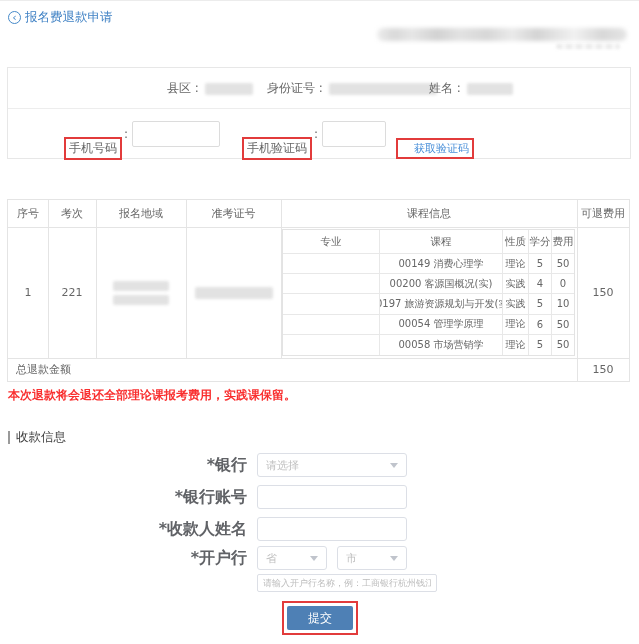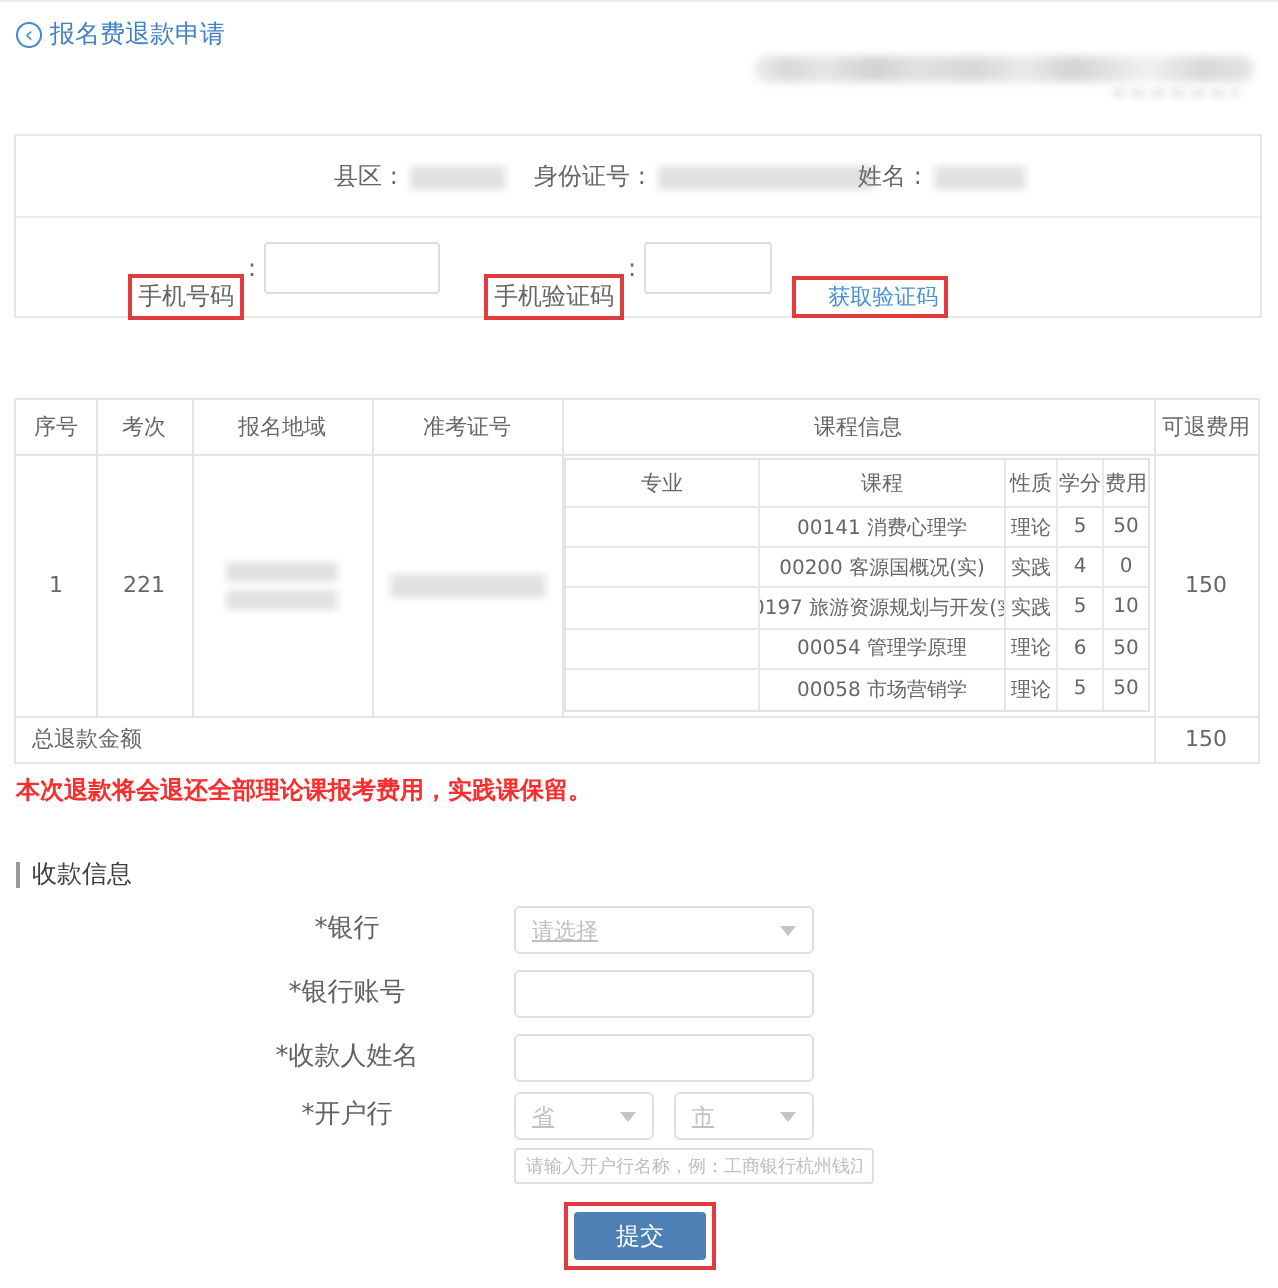--- a/index.html
+++ b/index.html
@@ -65,26 +65,26 @@
   .ct-cell.last-col { border-right:none; }
   .ct-cell.last-row { border-bottom:none; }
   .ct-head { font-size:10.5px; }
 
   
   .red-note { position:absolute; left:8px; font-weight:600; }
   .refund-note { top:386px; color:#f92f2f; font-size:12px; }
   .notice-note { top:430px; color:#ff4d4d; font-size:11.5px; }
 
   
-  .f-label { position:absolute; left:100px; width:147px; text-align:center;
-             font-size:13px; color:#606266; line-height:24px; }
+  .f-label { position:absolute; left:100px; width:147px; text-align:right;
+             font-size:16px; color:#606266; line-height:24px;font-weight:bold; }
   .fake-select { position:absolute; height:24px; border:1px solid #dcdfe6; border-radius:3px;
                  background:#fff; display:flex; align-items:center; padding:0 8px;
                  font-size:11px; color:#bfbfbf; cursor:pointer; }
-  .fake-select .grow { flex:1;text-decoration:underline; }
+  .fake-select .grow { flex:1; }
   .caret { width:0; height:0; border-left:4px solid transparent; border-right:4px solid transparent;
            border-top:5px solid #c0c4cc; }
   .form-input { position:absolute; border:1px solid #dcdfe6; border-radius:3px; height:24px;
                 padding:0 8px; font-size:11px; color:#333; outline:none; background:#fff; }
   .form-input::placeholder, .txt-input::placeholder { color:#bdbdbd; }
   .branch-input { height:18px; font-size:9px; padding:0 5px; border-radius:2px; }
 
   
   .submit-box { position:absolute; left:282px; top:600px; border:2px solid #e23b3b; padding:3px; }
   .submit-btn { width:66px; height:24px; background:#4e80b5; color:#fff; border:none;
@@ -171,21 +171,21 @@
     <span class="ot-cell" style="left:569px;top:27px;width:52px;height:131px">150</span>
 
     <div class="course-table">
       <div class="ct-cell ct-head">专业</div>
       <div class="ct-cell ct-head">课程</div>
       <div class="ct-cell ct-head">性质</div>
       <div class="ct-cell ct-head">学分</div>
       <div class="ct-cell ct-head last-col">费用</div>
 
       <div class="ct-cell"></div>
-      <div class="ct-cell">00141 消费心理学</div>
+      <div class="ct-cell">00149 消费心理学</div>
       <div class="ct-cell">理论</div>
       <div class="ct-cell">5</div>
       <div class="ct-cell last-col">50</div>
 
       <div class="ct-cell"></div>
       <div class="ct-cell">00200 客源国概况(实)</div>
       <div class="ct-cell">实践</div>
       <div class="ct-cell">4</div>
       <div class="ct-cell last-col">0</div>
 

